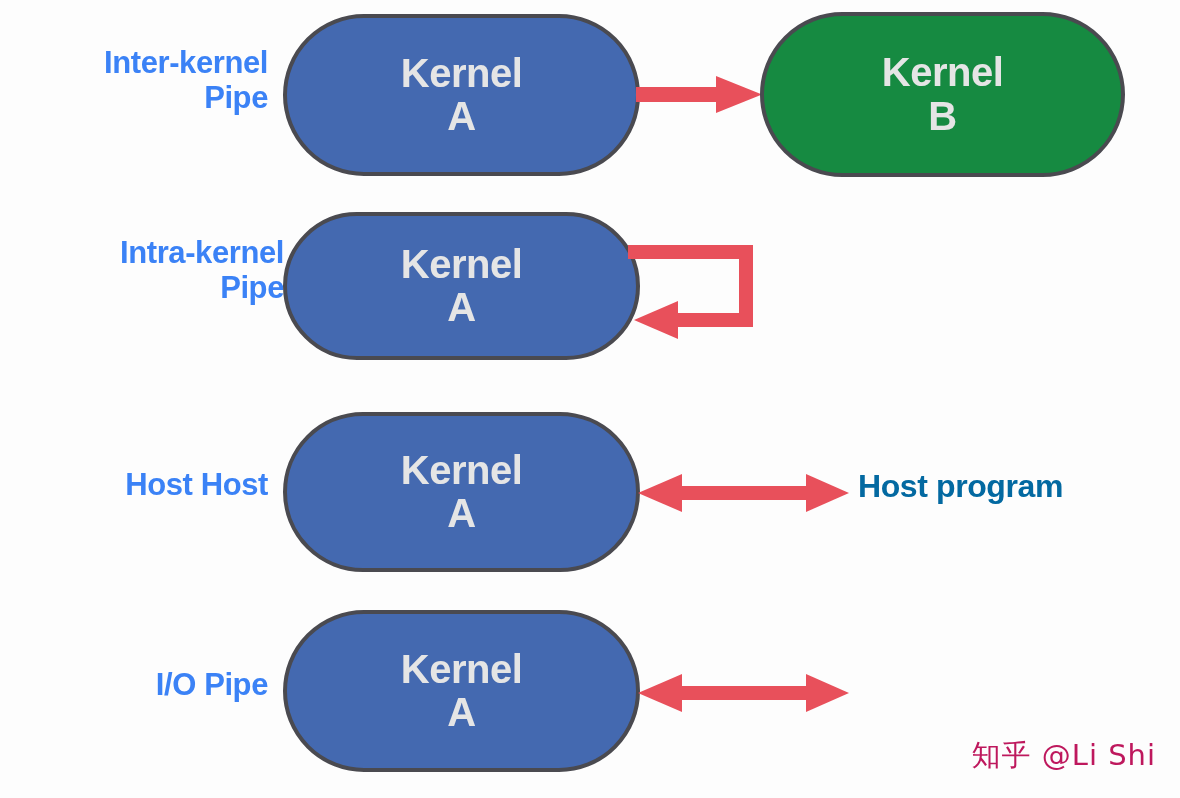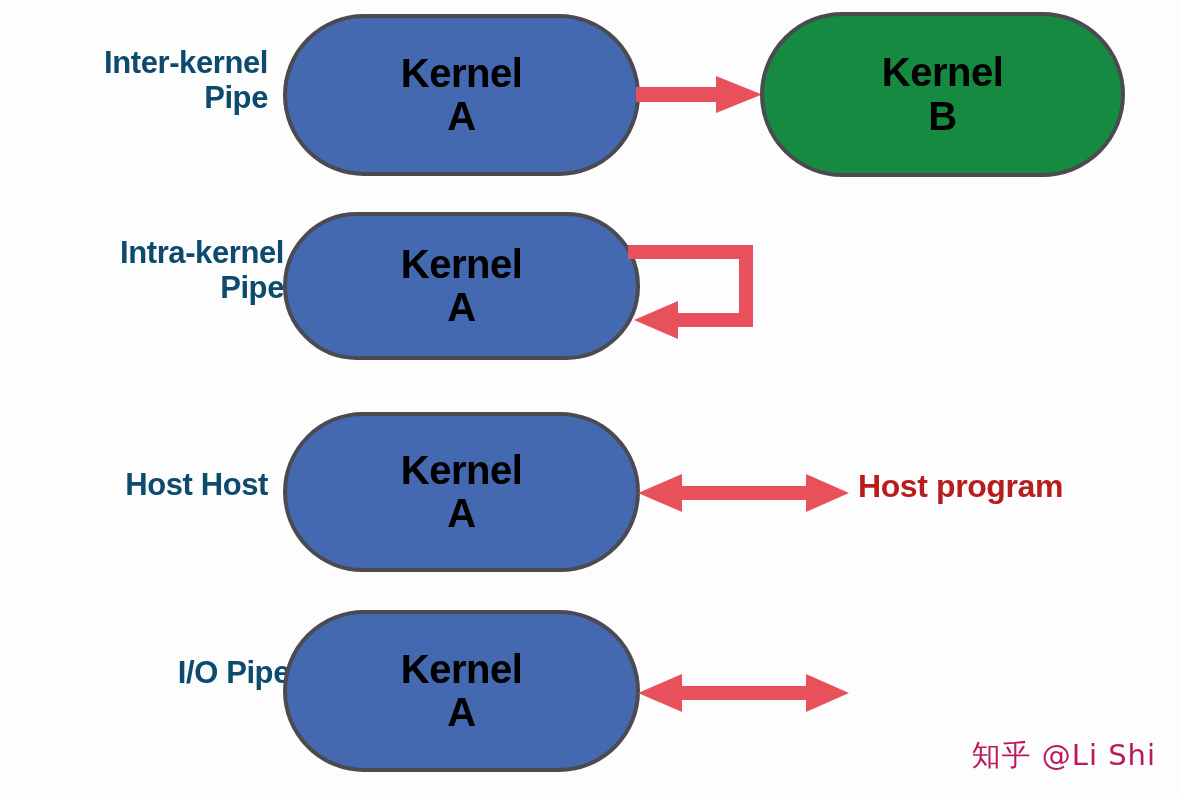--- a/index.html
+++ b/index.html
@@ -28,52 +28,52 @@
   }
   
   .row-label {
     position: absolute;
     left: 0;
     width: 268px;
     text-align: right;
     font-weight: bold;
     font-size: 31px;
     line-height: 1.12;
-    color: #0c4a6e;
+    color: #3b82f6;
     letter-spacing: -0.4px;
     white-space: pre-line;
   }
   
   .pill {
     position: absolute;
     box-sizing: border-box;
     border: 4px solid #4a4a50;
     border-radius: 999px;
     display: flex;
     flex-direction: column;
     align-items: center;
     justify-content: center;
-    color: #000000;
+    color: #e5e5e5;
     font-weight: bold;
     font-size: 40px;
     line-height: 1.08;
     letter-spacing: -0.5px;
     text-align: center;
   }
   .pill .pill-line {
     display: block;
   }
   .pill-blue { background: #4469b0; }
   .pill-green { background: #168a41; }
 
   
   .target-text {
     position: absolute;
     font-weight: bold;
-    color: #b91c1c;
+    color: #0369a1;
     letter-spacing: -0.4px;
     text-align: center;
   }
   .target-main {
     font-size: 32px;
     line-height: 1.05;
     display: block;
   }
   .target-sub {
     font-size: 23px;
@@ -162,21 +162,21 @@
         <polygon points="170,8 170,46 213,27"></polygon>
       </g>
     </svg>
 
     <div class="target-text" style="left:858px;top:70px;width:300px;text-align:left;">
       <span class="target-main">Host program</span>
     </div>
   </div>
 
   <div class="row" style="top:600px;height:198px;">
-    <div class="row-label" style="top:56px;margin-left:22px;">I/O Pipe</div>
+    <div class="row-label" style="top:68px;">I/O Pipe</div>
 
     <div class="pill pill-blue" style="left:283px;top:10px;width:357px;height:162px;">
       <span class="pill-line">Kernel</span>
       <span class="pill-line">A</span>
     </div>
 
     <svg class="arrow-svg" style="left:636px;top:66px;" width="215" height="56" viewBox="0 0 215 56">
       <g fill="#e8505b">
         <rect x="34" y="20" width="148" height="14"></rect>
         <polygon points="46,8 46,46 2,27"></polygon>

